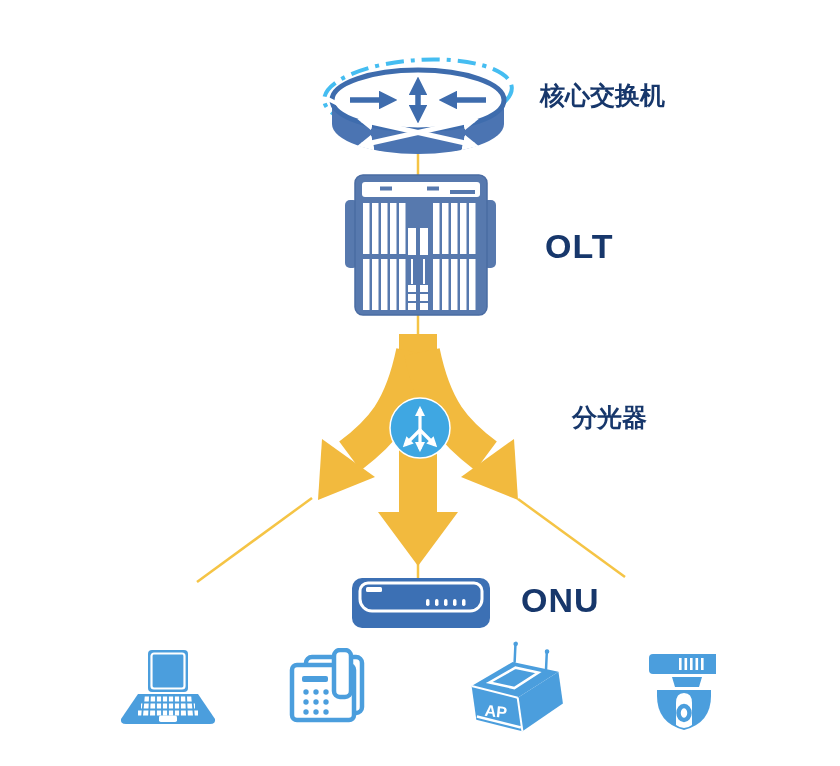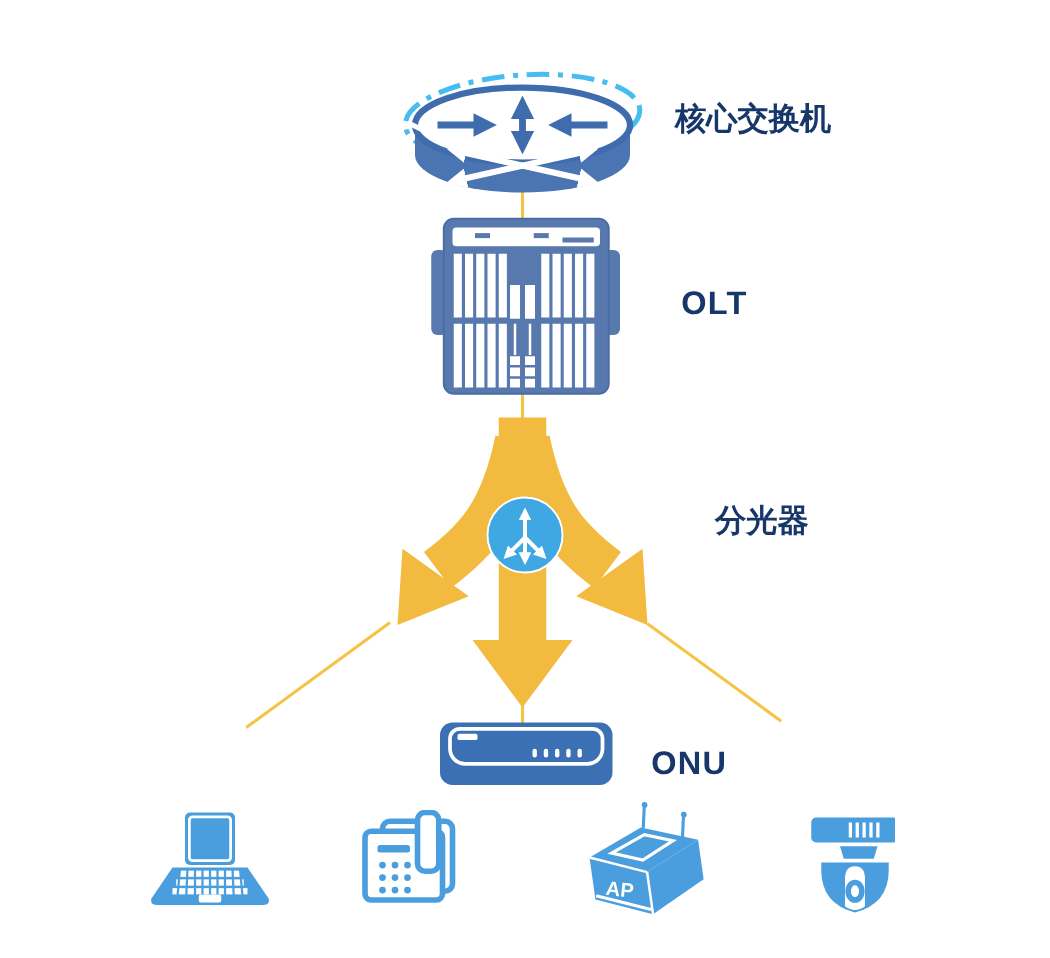--- a/index.html
+++ b/index.html
@@ -6,21 +6,21 @@
   .stage{
     position:relative;width:716px;height:766px;background:var(--bg,#fff);
     font-family:"Liberation Sans","DejaVu Sans",sans-serif;overflow:hidden;
   }
   .stage svg{display:block;}
   .abs{position:absolute;}
   .node-label{
     position:absolute;color:var(--navy,#17376B);line-height:1;white-space:nowrap;
   }
   .lbl-cjk{font-weight:700;font-size:25px;}
-  .lbl-lat{font-weight:600;font-size:26px;letter-spacing:1px;}
+  .lbl-lat{font-weight:600;font-size:34px;letter-spacing:1px;}
   
   .y-fill{fill:var(--yellow,#F2BA3E);}
   .y-stroke{stroke:var(--yellow,#F2BA3E);fill:none;}
   .y-line{stroke:var(--lineYellow,#F5C445);stroke-width:2.5;fill:none;}
   .steel{fill:var(--steel,#4B74B2);}
   .steel-stroke{stroke:var(--steelDark,#3E6CAD);}
   .olt{fill:var(--olt,#5779AE);}
   .onu{fill:var(--onu,#3C70B4);}
   .dev{fill:var(--dev,#4B9EDD);}
   .dev-stroke{stroke:var(--dev,#4B9EDD);fill:none;}
@@ -156,21 +156,21 @@
         <rect x="85" y="23" width="3.5" height="7" rx="1.7"></rect>
       <rect x="94" y="23" width="3.5" height="7" rx="1.7"></rect>
         <rect x="103" y="23" width="3.5" height="7" rx="1.7"></rect>
       <rect x="112" y="23" width="3.5" height="7" rx="1.7"></rect>
     </g>
   </svg>
 
   <div class="node-label lbl-cjk" style="left:540px;top:83px">核心交换机</div>
   <div class="node-label lbl-lat" style="left:545px;top:229px">OLT</div>
   <div class="node-label lbl-cjk" style="left:572px;top:405px">分光器</div>
-  <div class="node-label lbl-lat" style="left:521px;top:597px">ONU</div>
+  <div class="node-label lbl-lat" style="left:521px;top:583px">ONU</div>
 
   <svg class="abs" style="left:118px;top:648px" width="100" height="85" viewBox="0 0 100 85">
     <rect class="dev" x="30" y="2" width="40" height="42" rx="4"></rect>
     <rect class="w-stroke" x="33.5" y="5.5" width="33" height="35" rx="2.5" stroke-width="2.2"></rect>
     <path class="dev" d="M20,46 L80,46 L97,71 Q98,76 92,76 L8,76 Q2,76 3,71 Z"></path>
     <g class="w">
       <rect x="26" y="48.5" width="48" height="5"></rect>
       <rect x="23" y="55.5" width="54" height="5"></rect>
       <rect x="20" y="62.5" width="60" height="5"></rect>
     </g>

